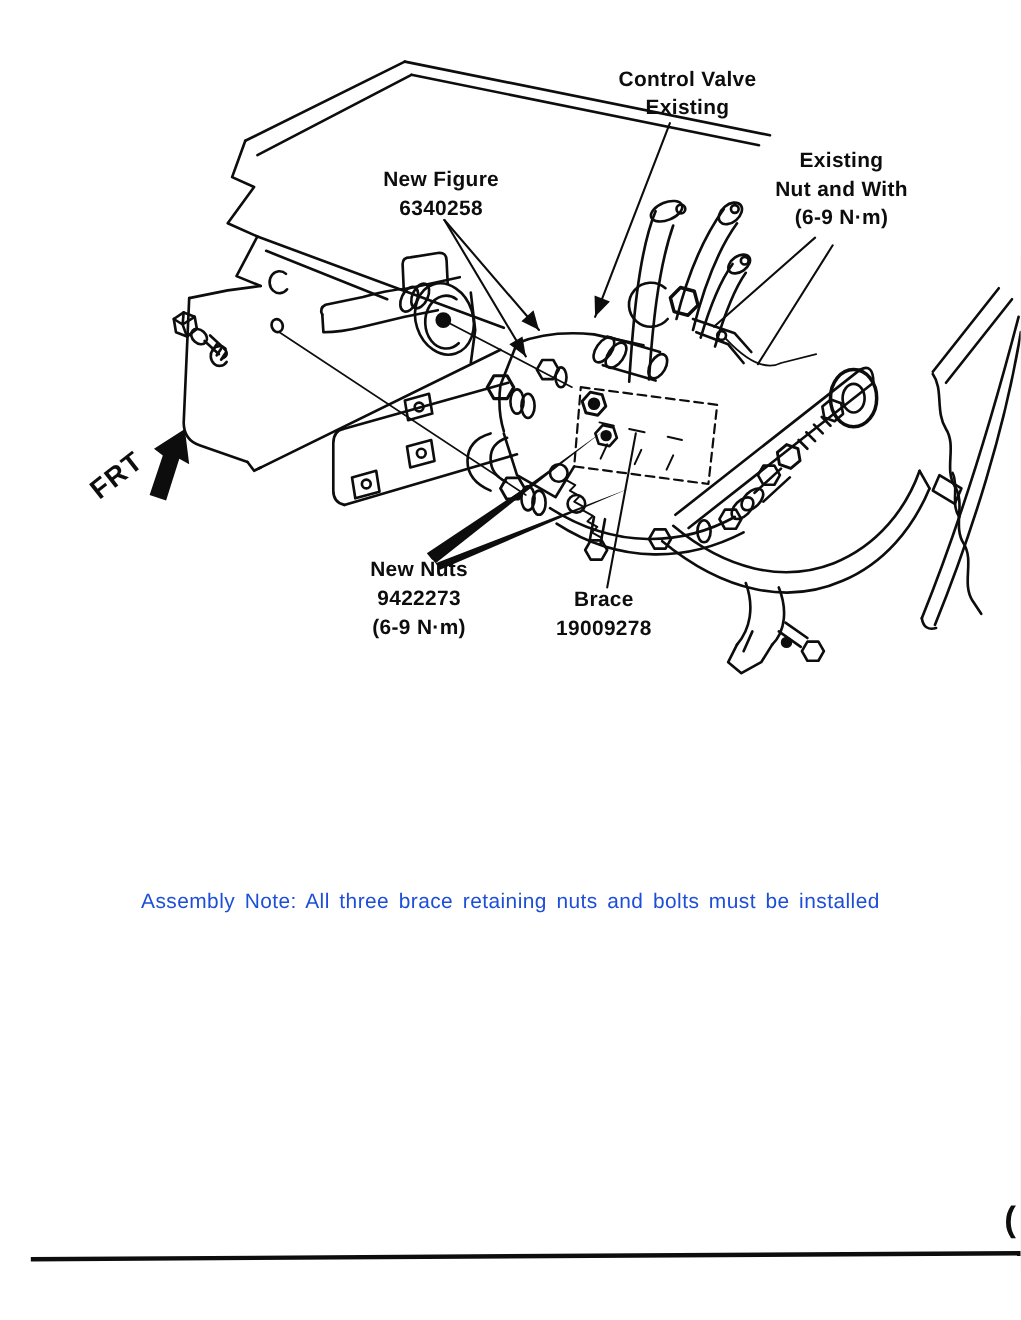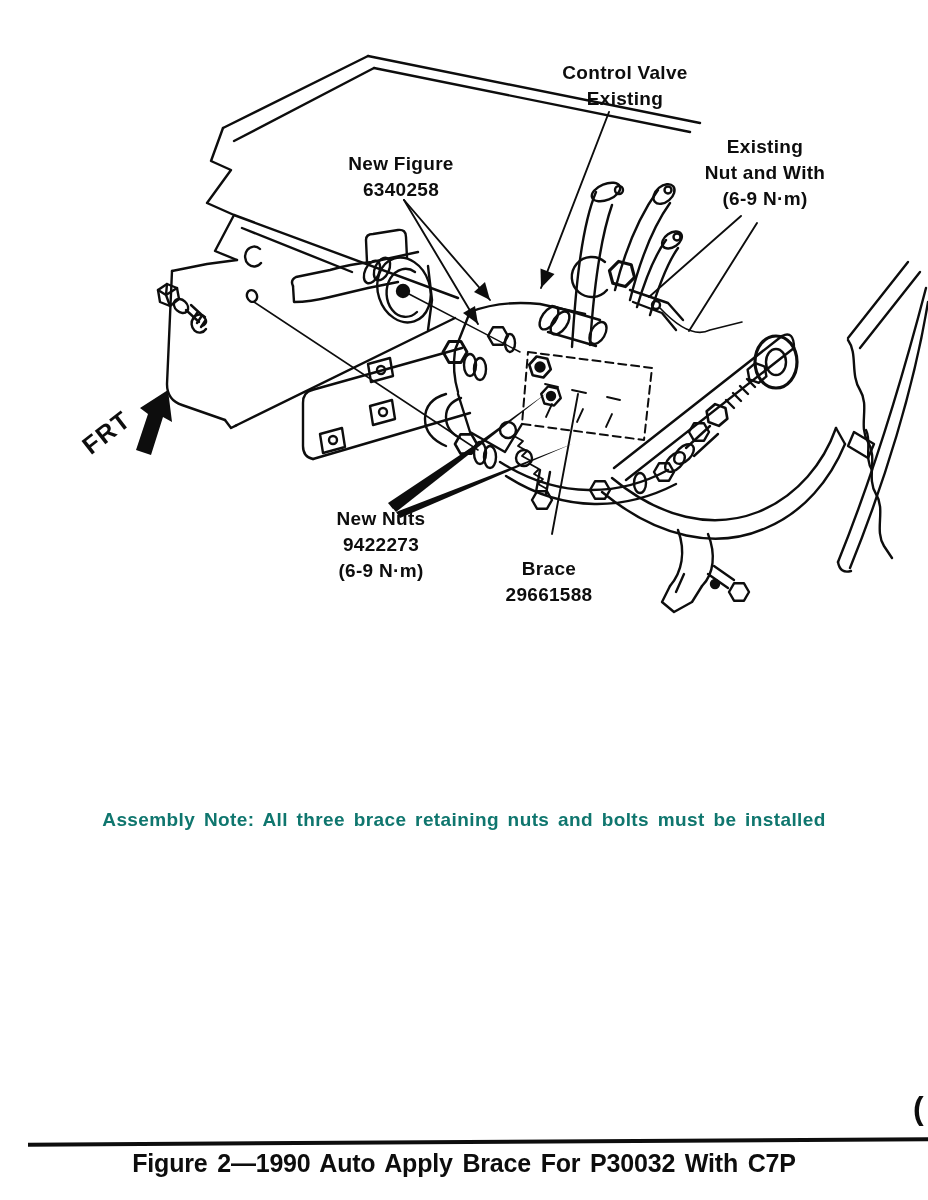--- a/index.html
+++ b/index.html
@@ -33,26 +33,26 @@
     letter-spacing:1.5px;
     transform:rotate(-38deg);
     transform-origin:50% 50%;
     color:#0d0d0d;
   }
   .note{
     position:absolute;
     left:0;top:806px;
     width:100%;
     text-align:center;
-    font-weight:700;
+    font-weight:400;
     font-size:19px;
     line-height:28px;
     letter-spacing:.4px;
     word-spacing:3px;
-    color:#0f766e;
+    color:#1d4ed8;
   }
   .note .nline{display:block;}
   .edge-mark{
     position:absolute;
     left:913px;top:1090px;
     font-weight:700;
     font-size:32px;
     color:#0d0d0d;
   }
   .rule{
@@ -270,30 +270,29 @@
     <span class="cline">Nut and With</span>
     <span class="cline">(6-9 N·m)</span>
   </div>
 
   <div class="callout" style="left:381px;top:506px">
     <span class="cline">New Nuts</span>
     <span class="cline">9422273</span>
     <span class="cline">(6-9 N·m)</span>
   </div>
 
-  <div class="callout" style="left:549px;top:556px">
+  <div class="callout" style="left:549px;top:533px">
     <span class="cline">Brace</span>
-    <span class="cline">29661588</span>
+    <span class="cline">19009278</span>
   </div>
 
   <div class="frt">FRT</div>
 
   <div class="note">
     <span class="nline">Assembly Note: All three brace retaining nuts and bolts must be installed</span>
   </div>
 
   <div class="edge-mark">(</div>
 
   <div class="rule"></div>
 
-  <div class="caption">Figure 2—1990 Auto Apply Brace For P30032 With C7P</div>
 
 </div>
 
 </body></html>

